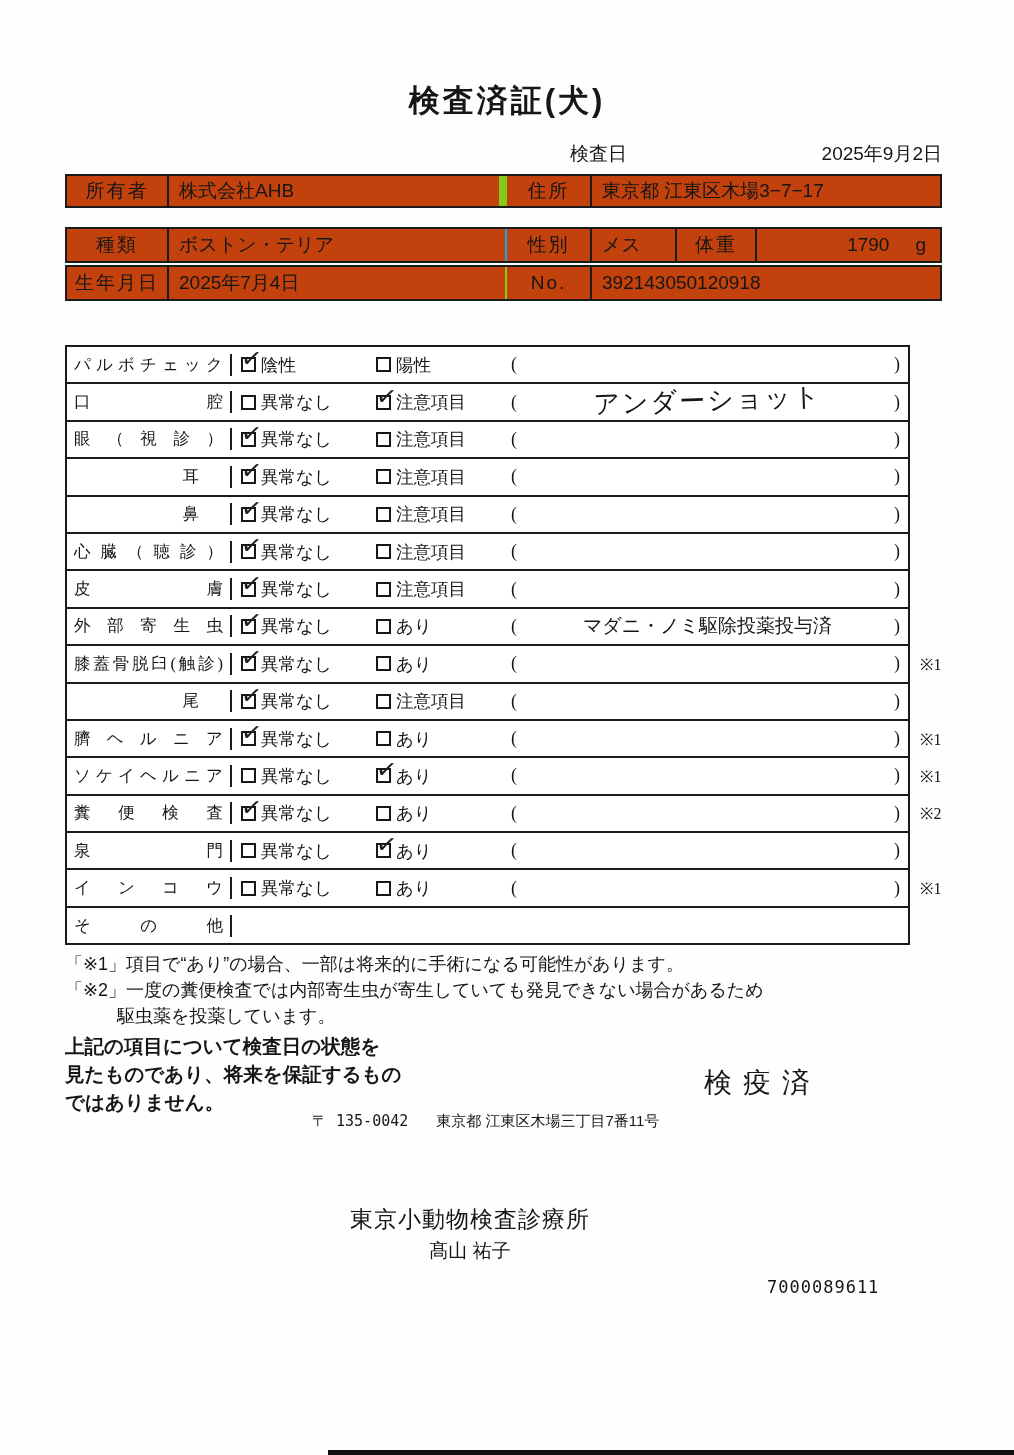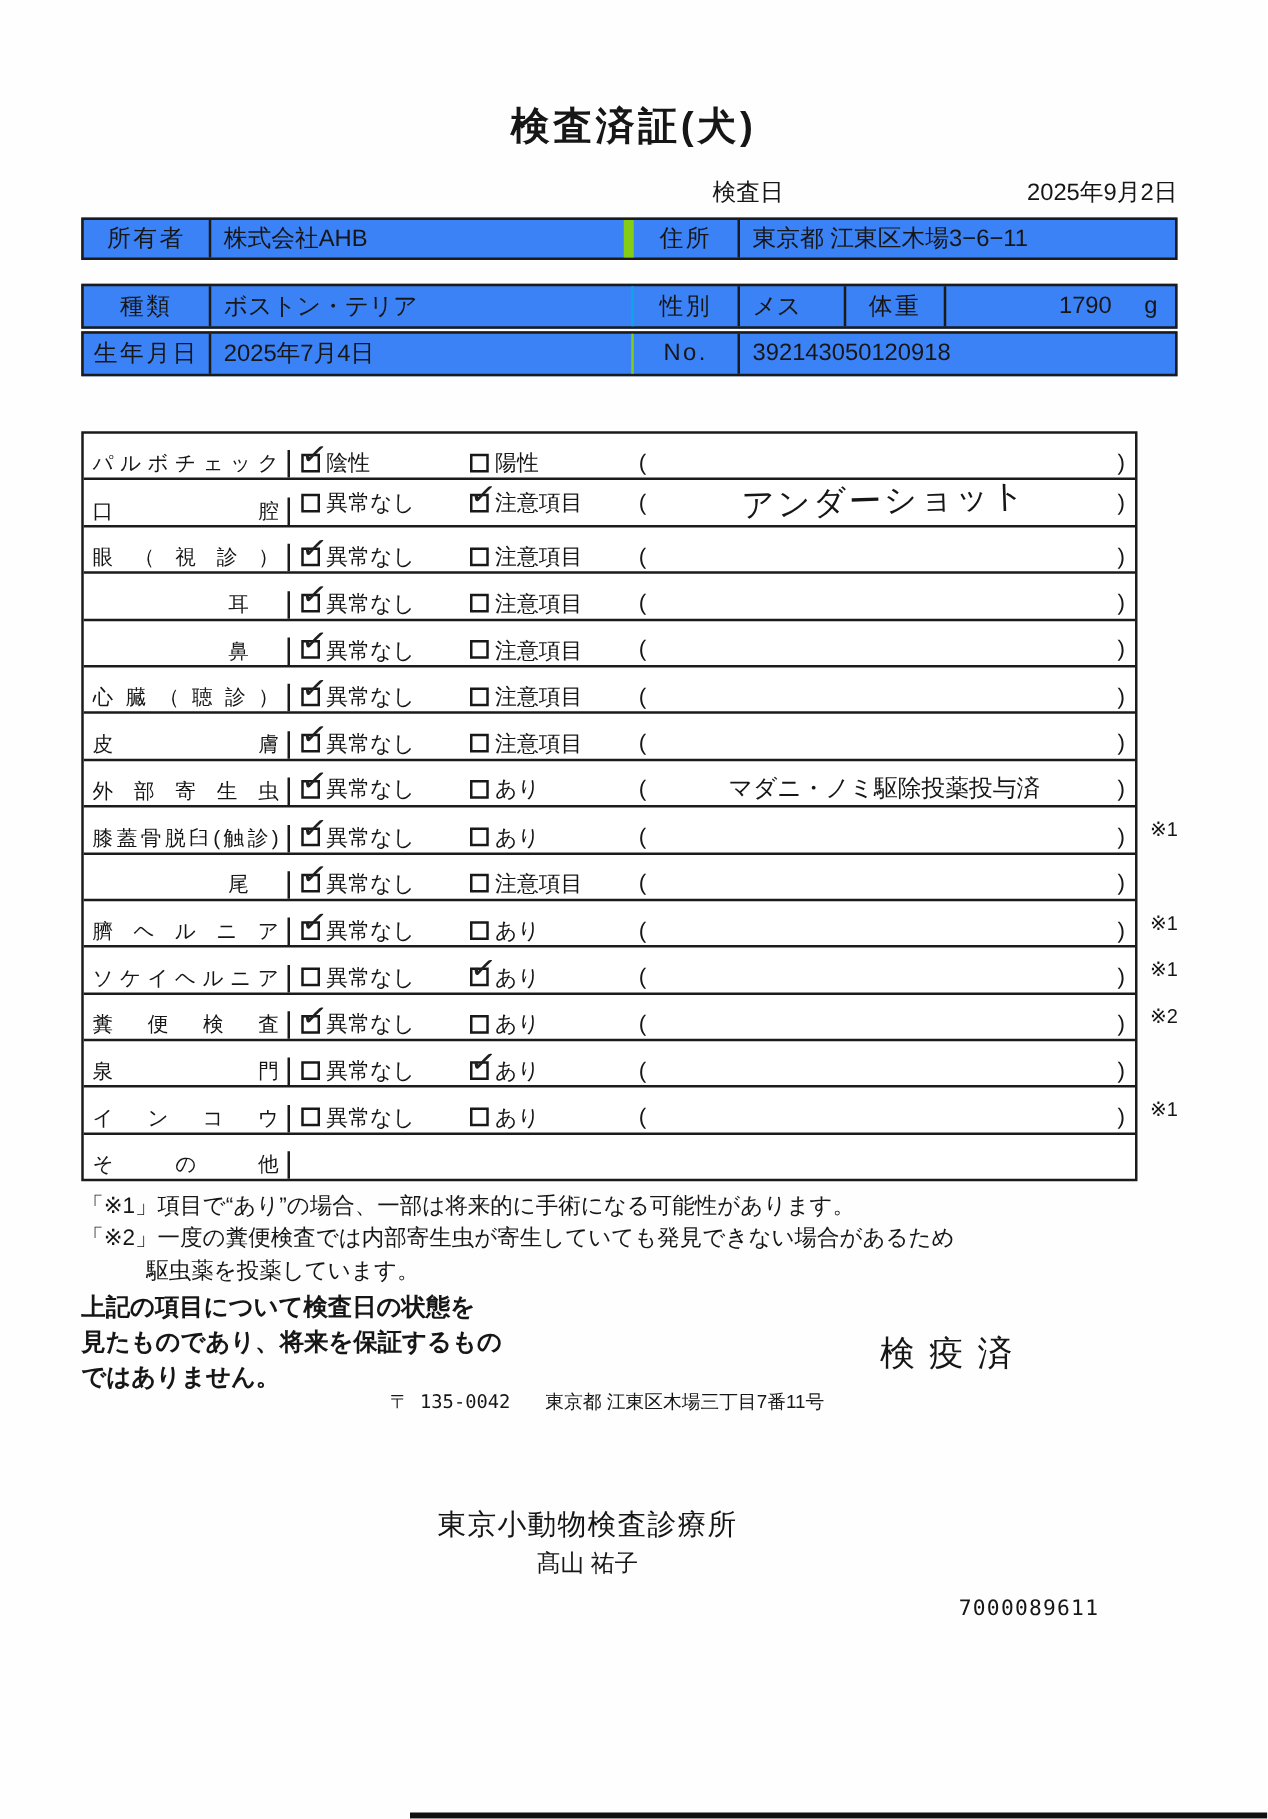--- a/index.html
+++ b/index.html
@@ -17,21 +17,21 @@
   }
 
   .date-line {
     position:absolute; top:141px; left:570px; width:372px;
     display:flex; justify-content:space-between; font-size:19px;
   }
 
   .info-row {
     position:absolute; left:65px; width:877px;
     border:2px solid #1b1b1b; display:flex; align-items:stretch; font-size:19px;
-    background:#3b82f6;
+    background:#c2410c;
   }
   .info-row .lbl {
     display:flex; align-items:center; justify-content:center;
     border-right:2px solid #1b1b1b; letter-spacing:2px; flex:0 0 auto;
   }
   .info-row .val { display:flex; align-items:center; padding-left:10px; flex:0 0 auto; overflow:hidden; }
   .row1 { top:174px; height:34px; }
   .row2 { top:227px; height:36px; }
   .row3 { top:265px; height:36px; }
   .w-label1 { width:102px; }
@@ -43,22 +43,22 @@
   .val-weight { flex:1 1 auto !important; justify-content:flex-end; padding-right:14px; }
   .val-weight .num { margin-right:26px; }
 
   .intro { position:absolute; top:313px; left:66px; font-size:17.5px; }
 
   .exam-table {
     position:absolute; top:345px; left:65px; width:845px;
     border:2px solid #1b1b1b; background:#fff;
   }
   .exam-row {
-    display:flex; align-items:flex-end; height:37.4px;
-    border-bottom:2px solid #1b1b1b; position:relative;
+    display:flex; align-items:center; height:37.4px;
+    border-bottom:2px solid #1b1b1b; position:relative;font-family:Liberation Serif, serif;
   }
   .exam-row:last-child { height:35.4px; border-bottom:none; }
   .cell-item {
     width:165px; flex:0 0 auto; border-right:2px solid #1b1b1b;
     display:flex; align-items:center; padding:0 7px;
   }
   .item-label {
     display:block; width:100%; font-size:16.5px;
     text-align:justify; text-align-last:justify; text-justify:inter-character;
     white-space:nowrap; overflow:hidden;
@@ -115,21 +115,21 @@
 
   <div class="date-line">
     <span>検査日</span>
     <span>2025年9月2日</span>
   </div>
 
   <div class="info-row row1">
     <div class="lbl w-label1">所有者</div>
     <div class="val w-val1" style="border-right:8px solid #84cc16;">株式会社AHB</div>
     <div class="lbl w-label2">住所</div>
-    <div class="val w-val2">東京都 江東区木場3−6−11</div>
+    <div class="val w-val2">東京都 江東区木場3−7−17</div>
   </div>
 
   <div class="info-row row2">
     <div class="lbl w-label1">種類</div>
     <div class="val w-val1" style="border-right:2px solid #0ea5e9;">ボストン・テリア</div>
     <div class="lbl w-label2">性別</div>
     <div class="val w-sex">メス</div>
     <div class="lbl w-weightl">体重</div>
     <div class="val val-weight">
       <span class="num">1790</span>

